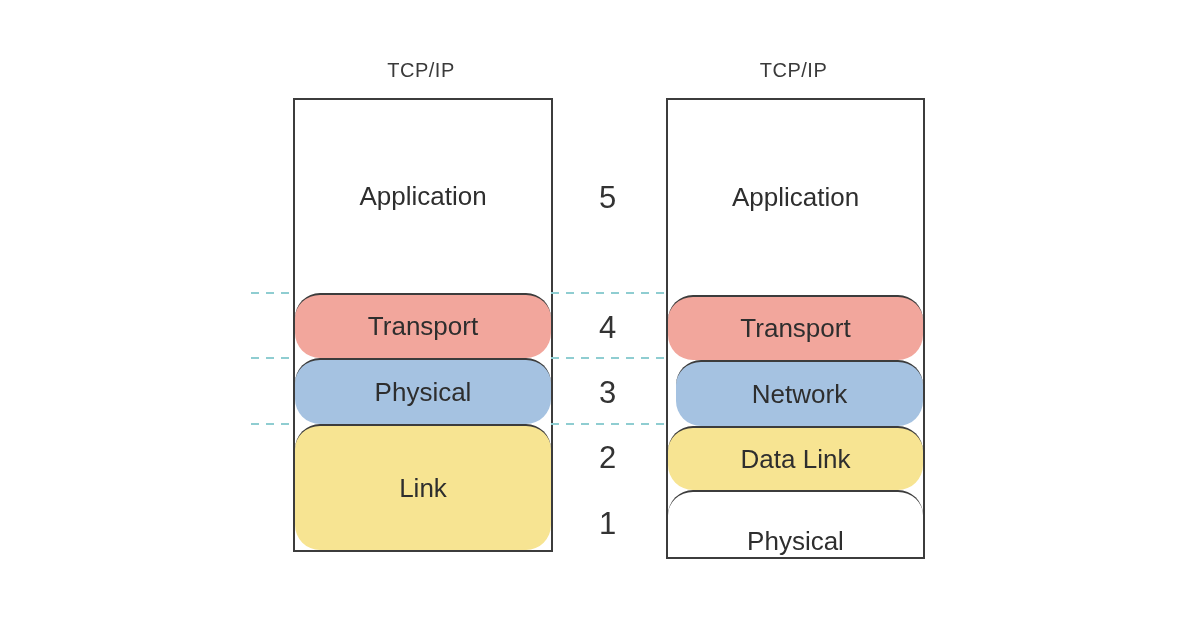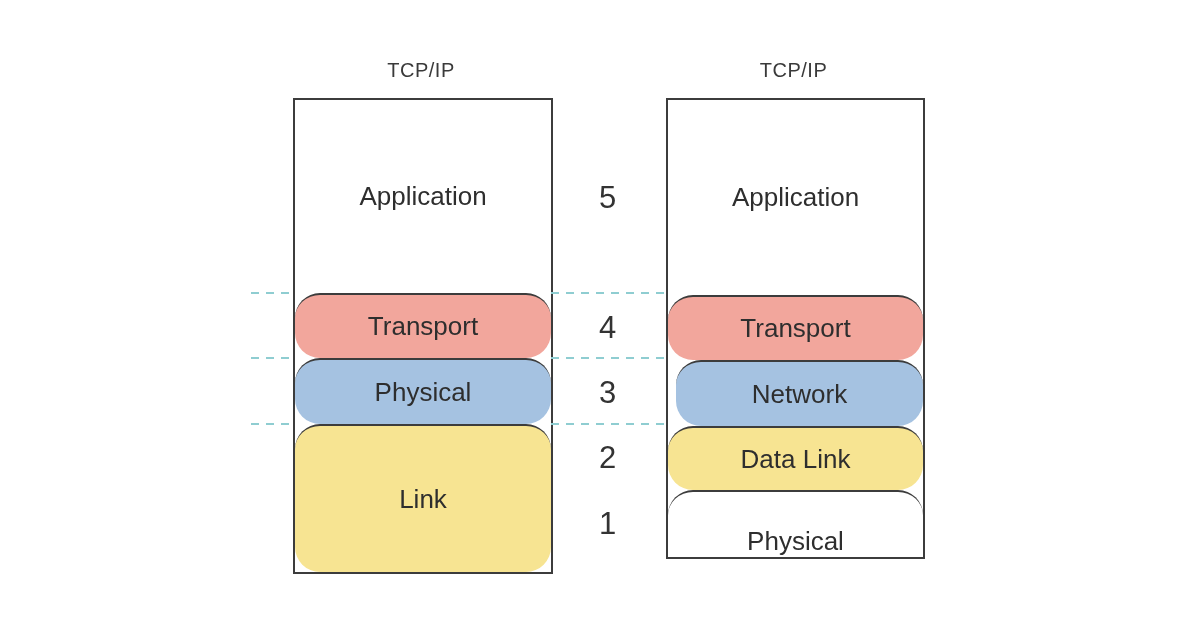--- a/index.html
+++ b/index.html
@@ -81,21 +81,21 @@
   <div class="stack" id="left-stack">
       <div class="layer" style="height: 193px; background: rgb(255, 255, 255);">
         <span>Application</span>
       </div>
       <div class="layer" style="height: 65px; background: rgb(242, 166, 156); border-top: 2px solid rgb(60, 60, 60);">
         <span>Transport</span>
       </div>
       <div class="layer" style="height: 66px; background: rgb(165, 194, 225); border-top: 2px solid rgb(60, 60, 60);">
         <span>Physical</span>
       </div>
-      <div class="layer" style="height: 148px; background: rgb(247, 228, 146); border-top: 2px solid rgb(60, 60, 60);">
+      <div class="layer" style="height: 126px; background: rgb(247, 228, 146); border-top: 2px solid rgb(60, 60, 60);">
         <span>Link</span>
       </div>
     </div>
 
   <div class="stack" id="right-stack">
       <div class="layer" style="height: 195px; background: rgb(255, 255, 255);">
         <span>Application</span>
       </div>
       <div class="layer" style="height: 65px; background: rgb(242, 166, 156); border-top: 2px solid rgb(60, 60, 60);">
         <span>Transport</span>

